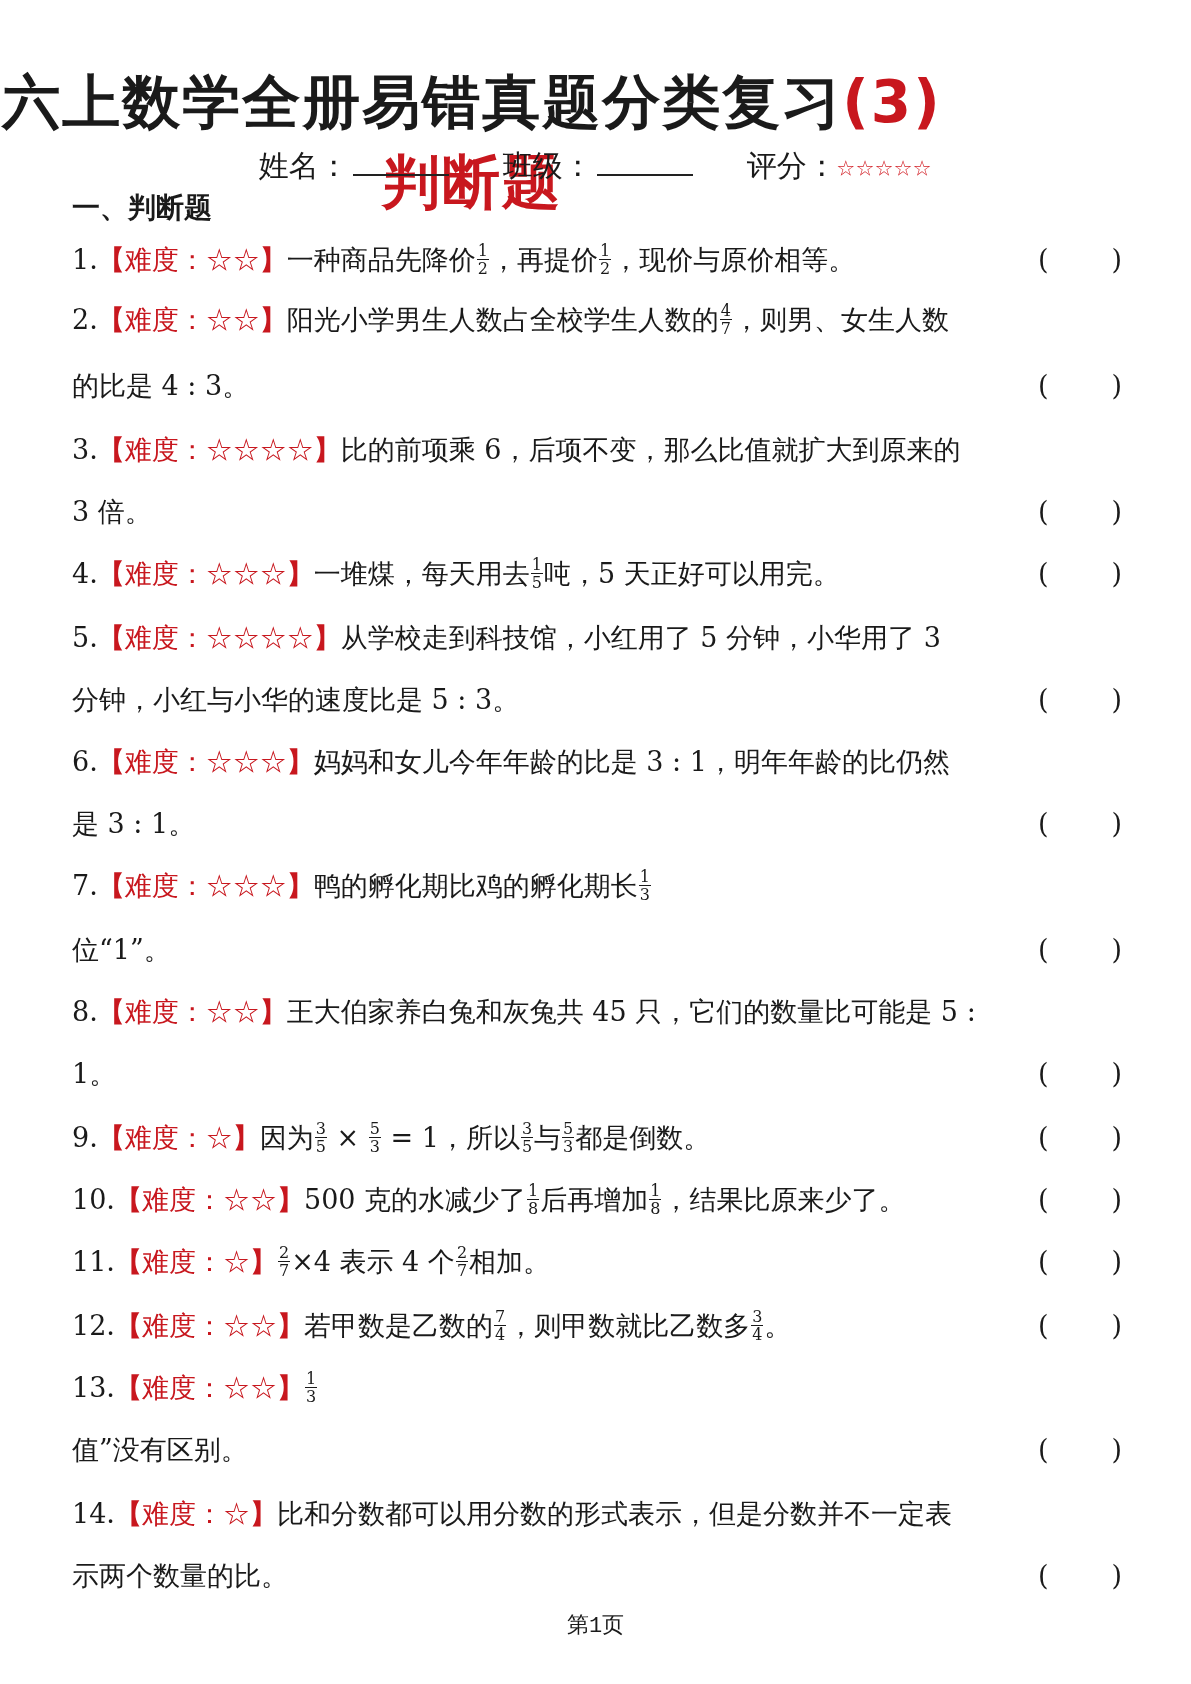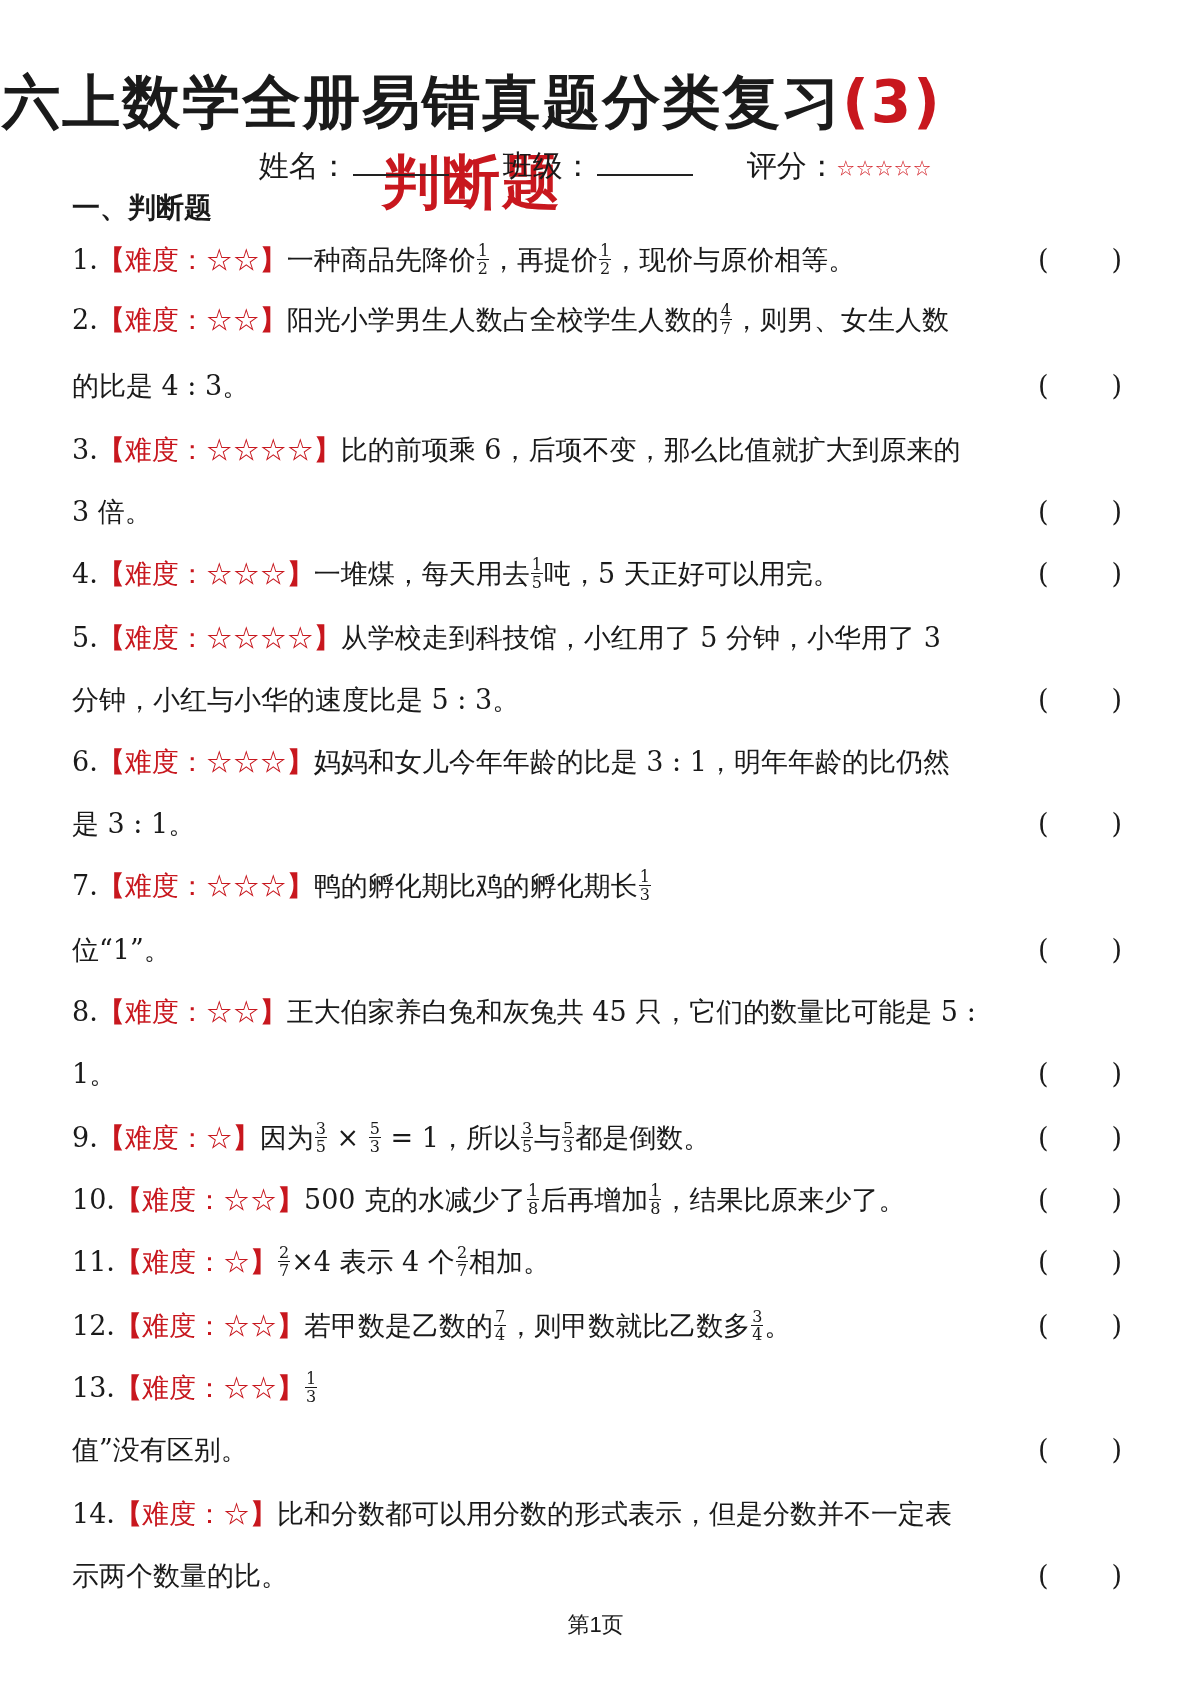--- a/index.html
+++ b/index.html
@@ -18,21 +18,21 @@
              font-weight: bold; font-size: 28px; line-height: 44px; }
   .q { position: absolute; left: 72px; width: 1050px; font-size: 27px; line-height: 44px; white-space: nowrap; }
   .q .num { }
   .q .tag { color: #c8171e; }
   .q .tag .br { font-weight: bold; }
   .paren { position: absolute; right: 69px; width: 84px; font-size: 27px; line-height: 44px; display: flex; justify-content: space-between; }
   .frac { display: inline-flex; flex-direction: column; align-items: center; vertical-align: middle;
           font-size: 16px; line-height: 17px; margin: 0 1px; position: relative; top: -2px; }
   .frac .n { border-bottom: 1px solid #1a1a1a; padding: 0 1px; }
   .footer { position: absolute; top: 1610px; left: 0; width: 1191px; text-align: center;
-            font-family: Liberation Sans, sans-serif; font-size: 22px; }
+            font-family: Liberation Mono, monospace; font-size: 22px; }
 </style>
 </head>
 <body>
 
 <div class="title"><span>六上数学全册易错真题分类复习</span><span class="red">(3)判断题</span></div>
 
 <div class="info">
   <span class="field"><span>姓名：</span><span class="blank"></span></span>
   <span class="field"><span>班级：</span><span class="blank"></span></span>
   <span class="field"><span>评分：</span><span class="stars">☆☆☆☆☆</span></span>

